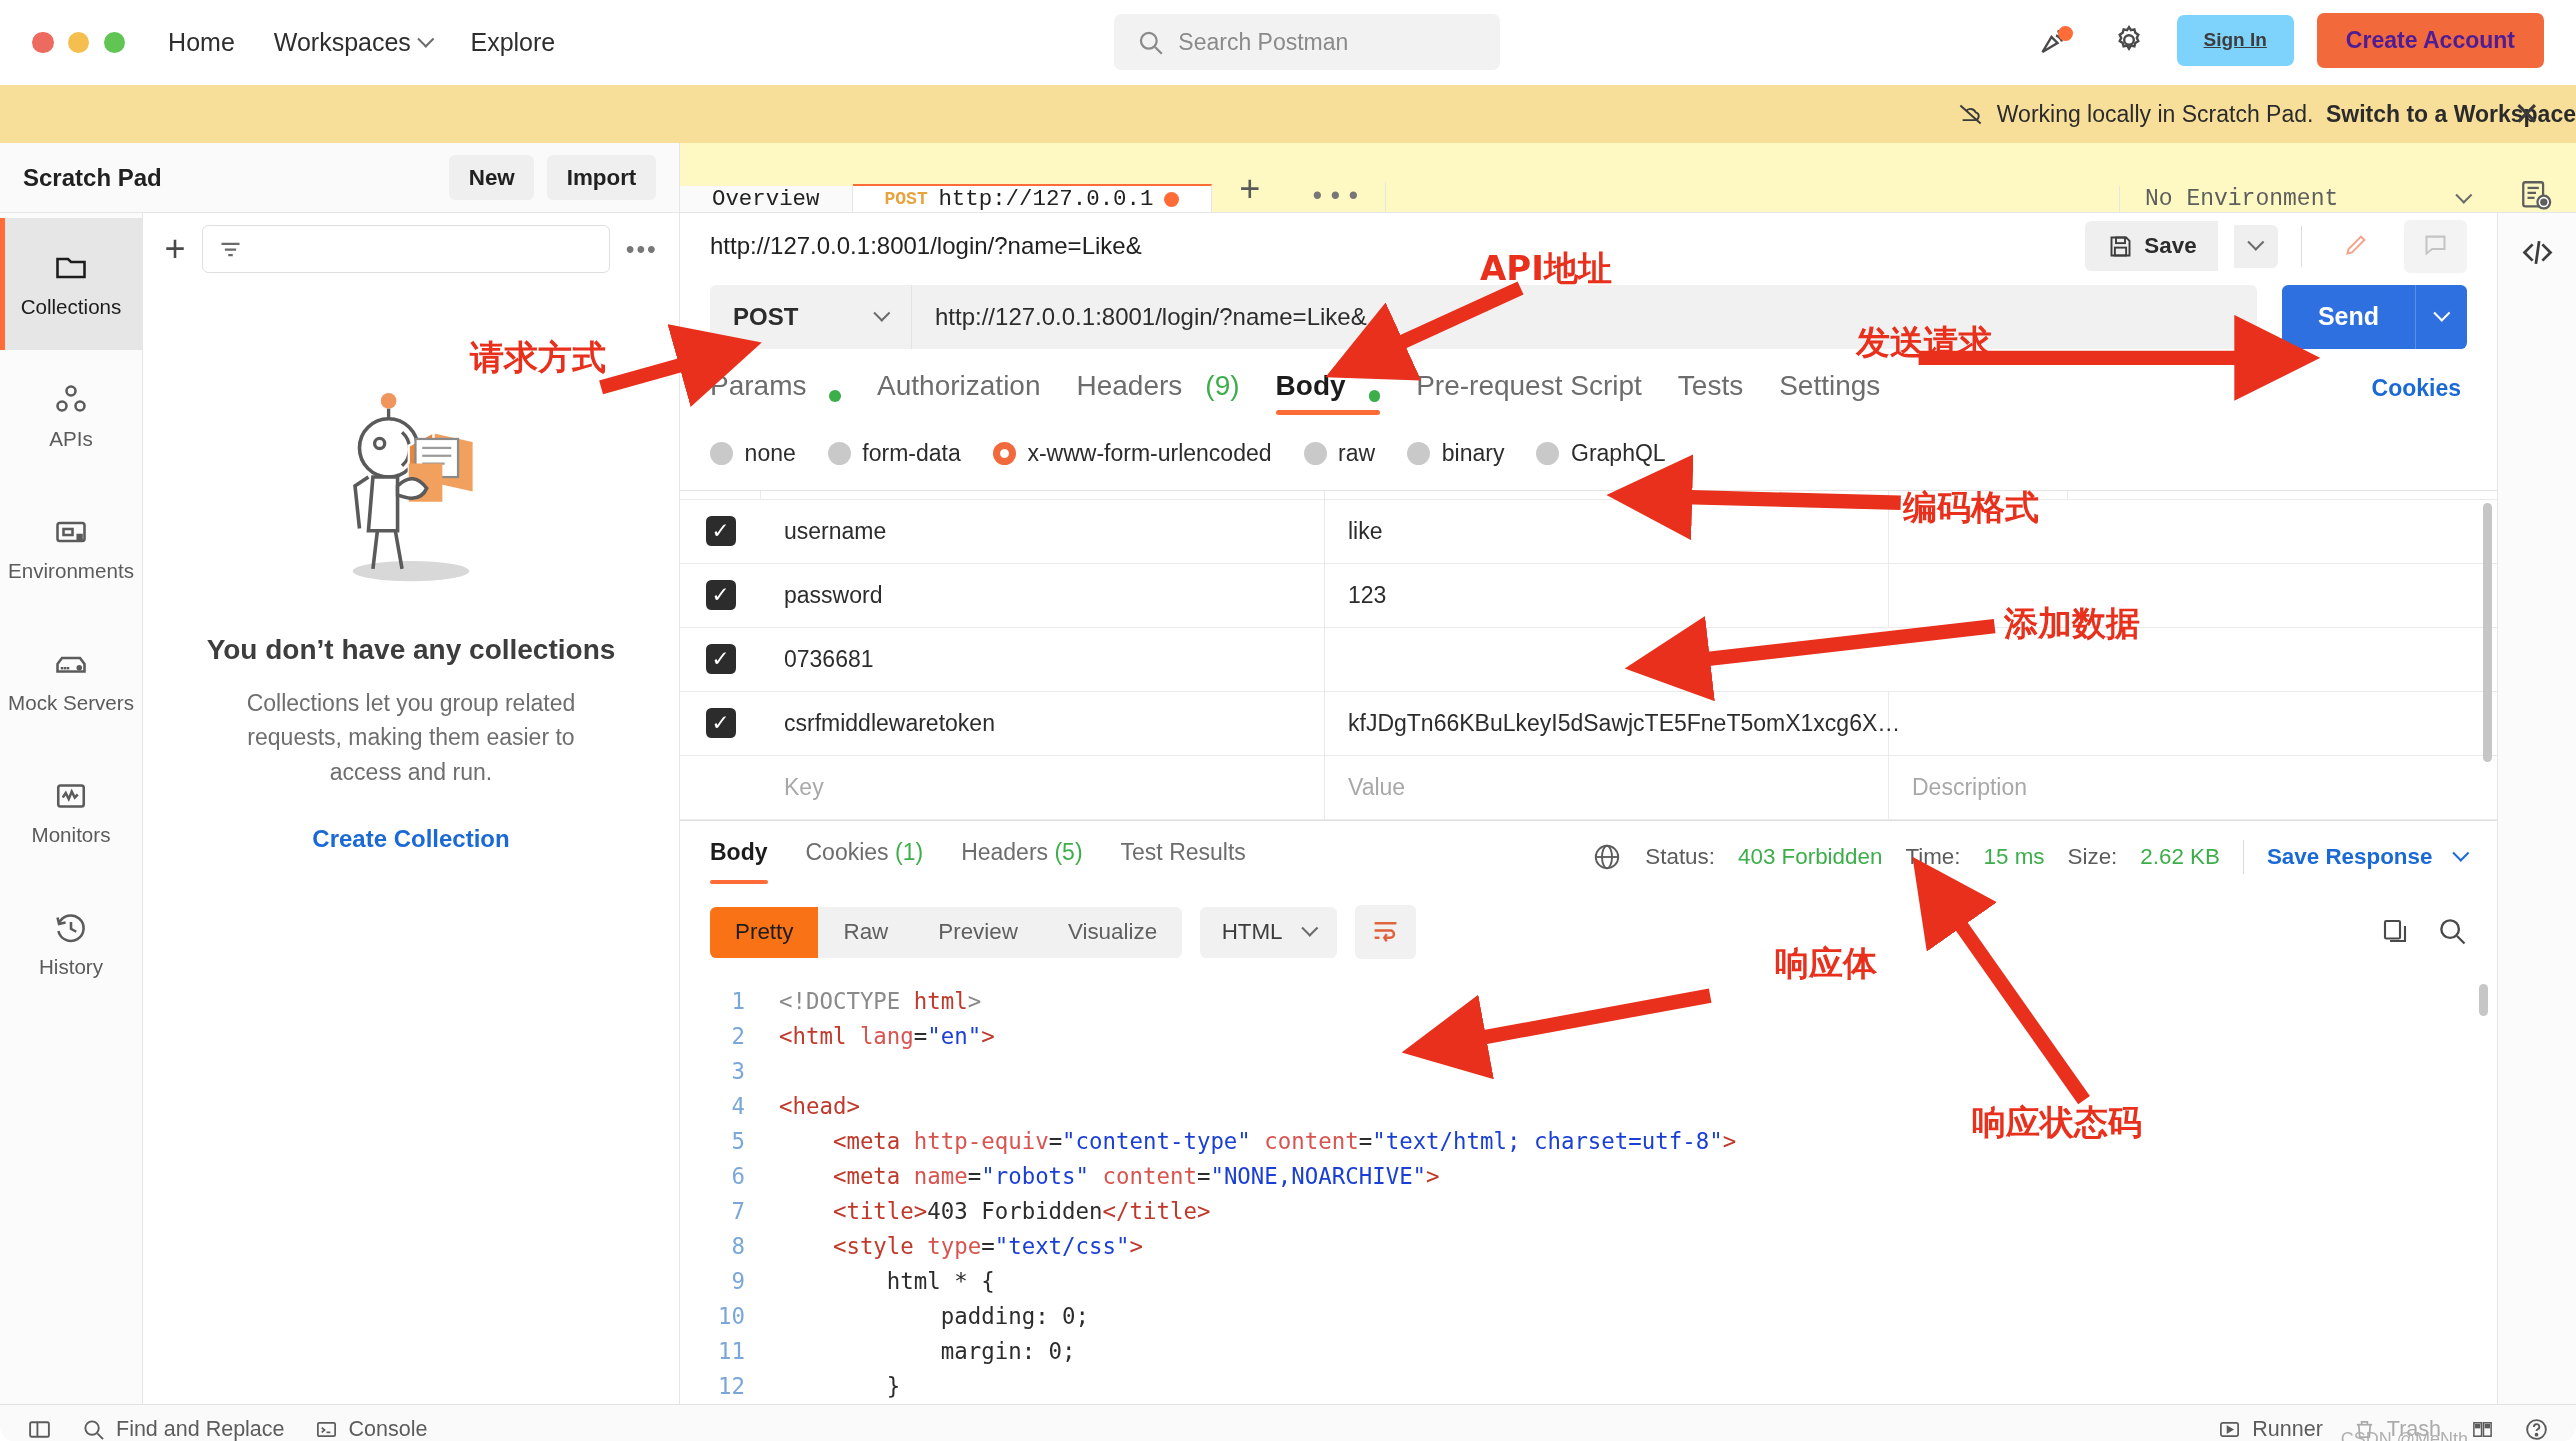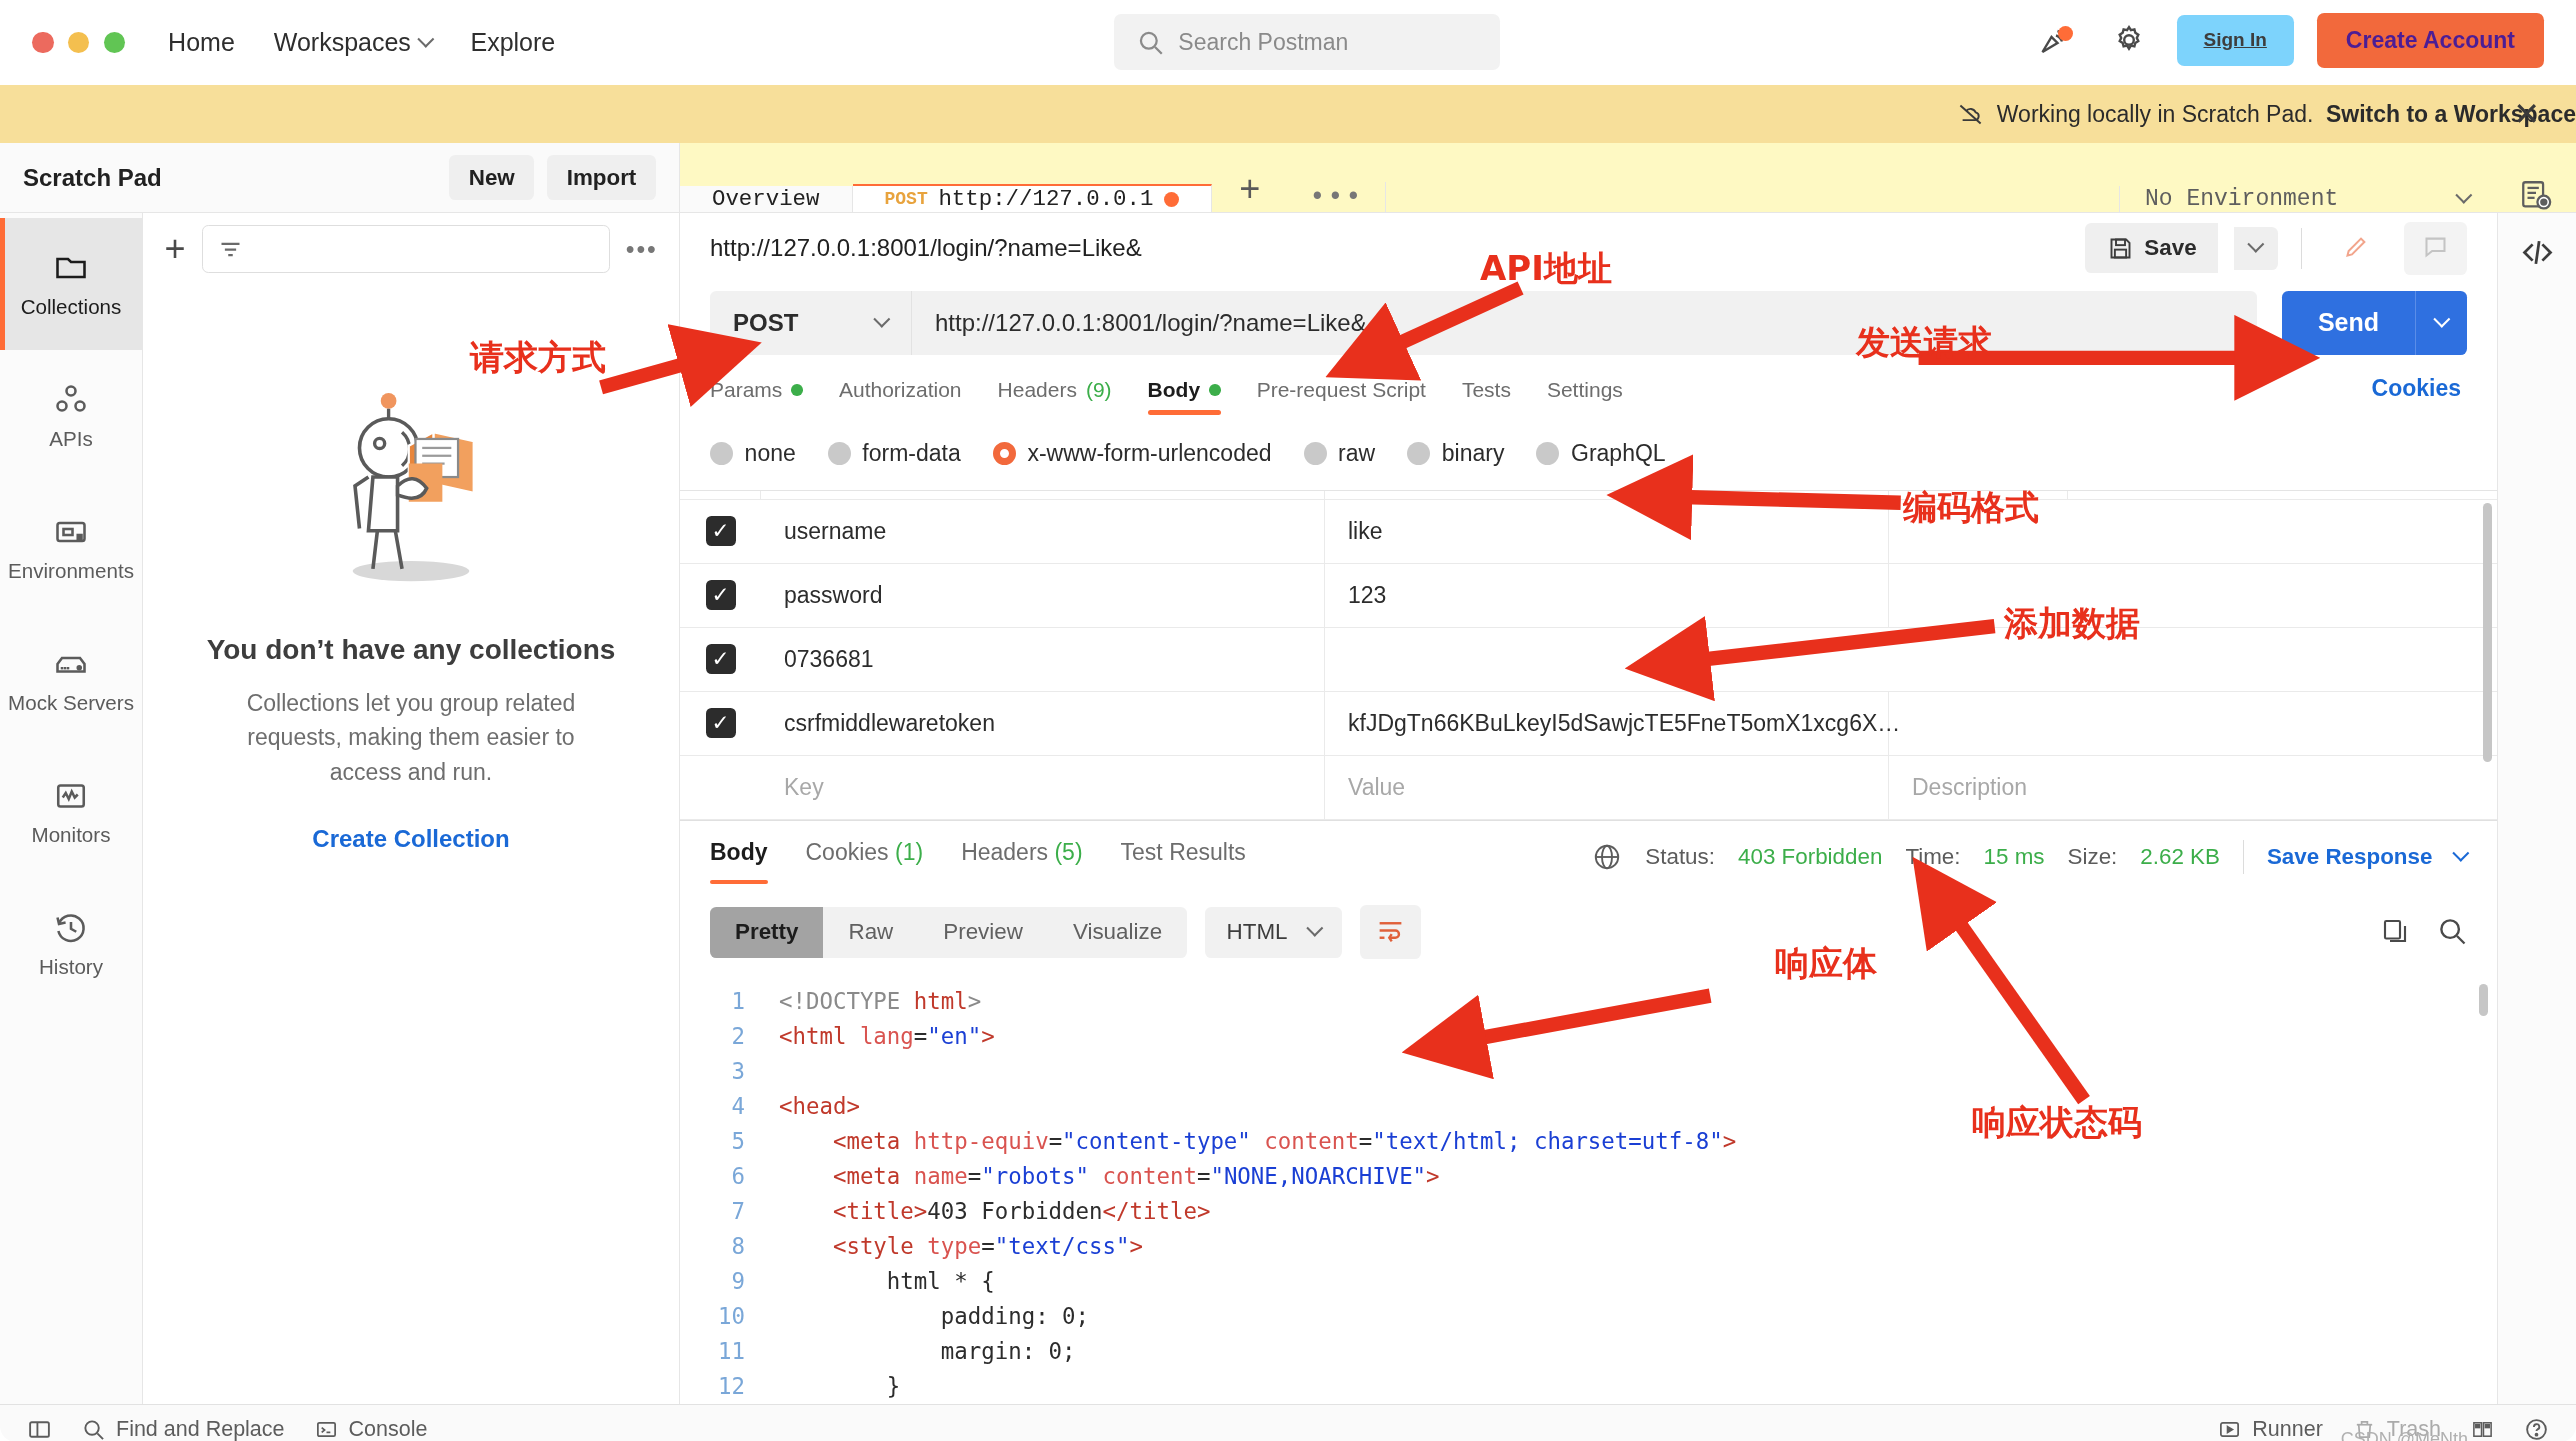--- a/index.html
+++ b/index.html
@@ -188,22 +188,22 @@
     cursor: pointer;
   }
   .sendbtn .lbl { font-size: 25px; font-weight: bold; padding: 0 36px; }
   .sendbtn .cc { border-left: 0.9px solid #5a8de8; padding: 0 19.7px; height: 100%; display: flex; align-items: center; }
 
   .reqtabs {
     display: flex; align-items: flex-end; gap: 36px;
     padding: 16px 30px 0 30px; position: relative;
   }
   .rtab {
-    font-size: 21px; color: #6d6d6d; padding-bottom: 12.5px;
-    display: flex; align-items: center; gap: 9px; cursor: pointer;
+    font-size: 28px; color: #6d6d6d; padding-bottom: 12.5px;
+    display: flex; align-items: flex-end; gap: 23px; cursor: pointer;
     position: relative;
   }
   .rtab.active { color: #1c1c1c; font-weight: bold; }
   .rtab.active::after {
     content: ""; position: absolute; left: 0; right: 0; bottom: 0;
     height: 4.5px; background: #ff6c37; border-radius: 2.7px;
   }
   .greendot { width: 11.6px; height: 11.6px; border-radius: 50%; background: #3cae4a; }
   .cnt { color: #3cae4a; }
   .cookies-link {
@@ -253,21 +253,21 @@
     position: absolute; right: 30px; display: flex; align-items: center;
     gap: 23px; font-size: 22.4px; color: #5c5c5c;
   }
   .respmeta .g { color: #3cae4a; }
   .respmeta .sep { width: 0.9px; height: 34px; background: #dcdcdc; }
   .respmeta .sr { color: #1a69d6; font-weight: bold; cursor: pointer; }
 
   .respbar { height: 79px; display: flex; align-items: center; padding: 0 30px; gap: 18px; position: relative; }
   .seg { background: #f1f1f1; border-radius: 6.3px; display: flex; overflow: hidden; }
   .seg span { font-size: 22.4px; color: #606060; padding: 12.5px 25px; cursor: pointer; }
-  .seg span.on { background: #a3a3a3; color: #1c1c1c; font-weight: bold; }
+  .seg span.on { background: #f97316; color: #1c1c1c; font-weight: normal; }
   .fmtsel {
     background: #f1f1f1; border-radius: 6.3px; display: flex; align-items: center;
     gap: 21.5px; padding: 12.5px 21.5px; font-size: 22.4px; color: #3d3d3d; cursor: pointer;
   }
   .wrapbtn { background: #f1f1f1; border-radius: 6.3px; padding: 10.7px 16px; cursor: pointer; }
   .respbar-right { position: absolute; right: 30px; display: flex; gap: 27px; align-items: center; }
 
   
   .code { flex: 1; display: flex; font-family: "DejaVu Sans Mono", monospace; font-size: 22.4px; position: relative; overflow: hidden; }
   .gutter { width: 81px; text-align: right; padding: 12.5px 16px 0 0; color: #7aa7d8; background: #ffffff; }

